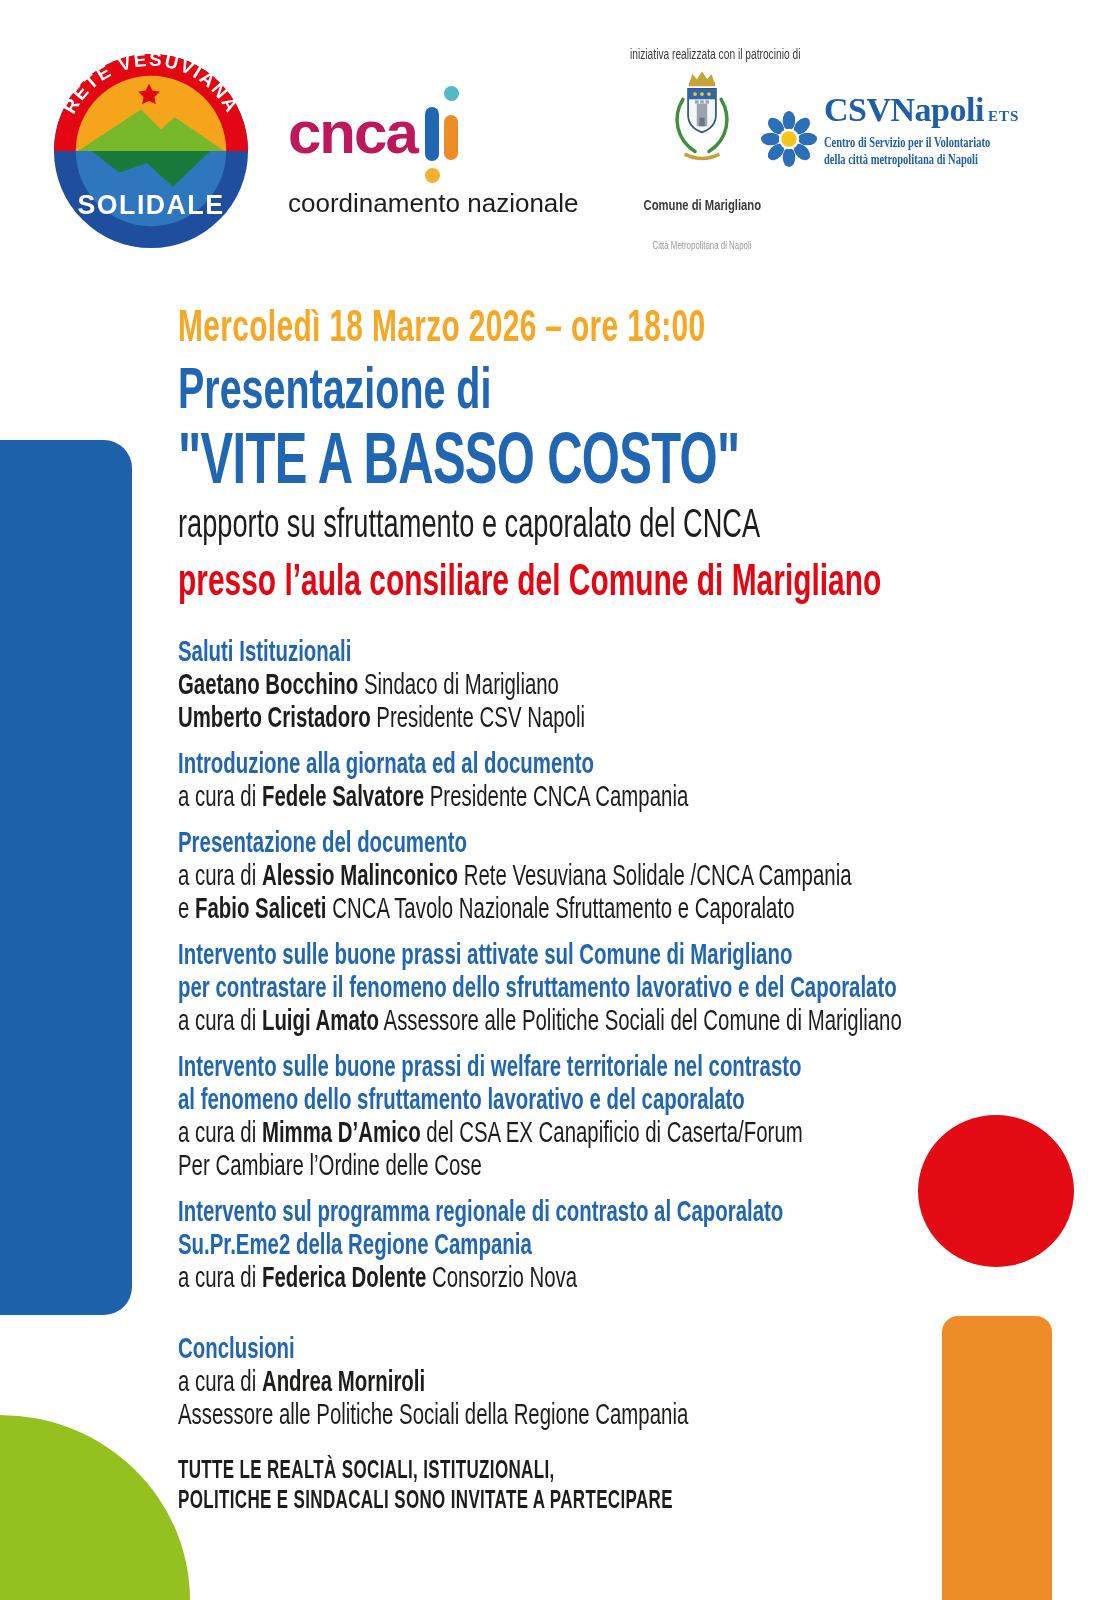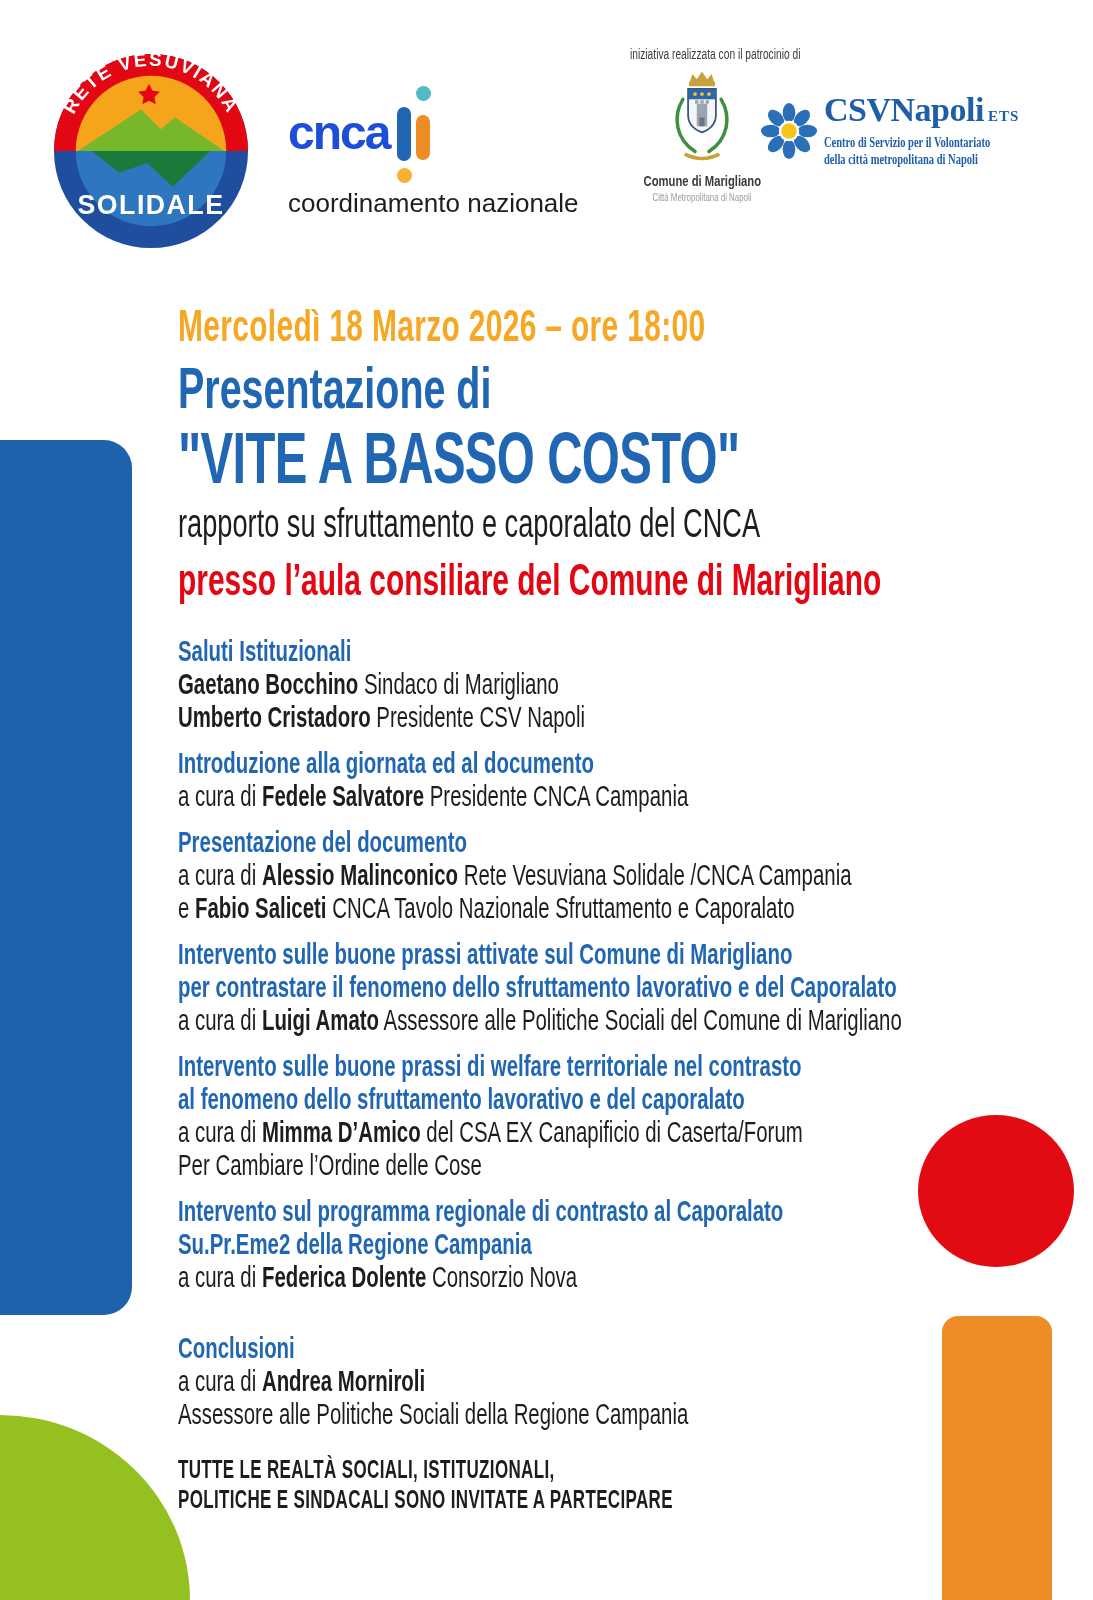--- a/index.html
+++ b/index.html
@@ -9,38 +9,38 @@
   .shape{position:absolute;z-index:0;}
   .blue-rect{left:-40px;top:440px;width:172px;height:875px;background:#1E62AC;border-radius:28px;}
   .red-circle{left:918px;top:1115px;width:156px;height:152px;background:#E30B13;border-radius:50%;}
   .orange-bar{left:942px;top:1316px;width:110px;height:290px;background:#EE8C28;border-radius:16px 16px 0 0;}
   .green-blob{left:0;bottom:0;width:190px;height:185px;background:#94C11F;border-top-right-radius:100% 100%;}
   
   .header{position:absolute;left:0;top:0;width:1093px;height:270px;z-index:2;}
   .rvs{position:absolute;left:52px;top:52px;width:198px;height:198px;}
   .cnca{position:absolute;left:288px;top:108px;}
   .cnca-row{display:flex;align-items:flex-start;}
-  .cnca-word{font-size:48px;font-weight:800;letter-spacing:-2px;line-height:50px;color:#1d4ed8;}
+  .cnca-word{font-size:60px;font-weight:800;letter-spacing:-2px;line-height:50px;color:#be185d;}
   .cnca-marks{position:relative;width:36px;height:100px;margin-left:8px;margin-top:-22px;}
   .cm{position:absolute;border-radius:8px;}
   .cm.teal{left:19px;top:0;width:15px;height:15px;border-radius:50%;background:#54B9C6;}
   .cm.bluebar{left:0;top:21px;width:14px;height:54px;background:#2066B2;}
   .cm.orangebar{left:19px;top:29px;width:14px;height:45px;background:#EE8C28;}
   .cm.yellow{left:0;top:82px;width:15px;height:15px;border-radius:50%;background:#F7B031;}
   .cnca-tag{font-size:26px;line-height:31px;color:#1d1d1b;margin-top:2px;}
   .cnca-tag:first-of-type{margin-top:10px;}
   .patronage{position:absolute;left:630px;top:46px;font-size:14px;color:#3c3c3b;white-space:nowrap;
              transform:scaleX(0.73);transform-origin:left top;}
-  .comune{position:absolute;left:626px;top:68px;width:152px;display:flex;flex-direction:column;align-items:center;}
+  .comune{position:absolute;left:626px;top:68px;width:152px;display:flex;flex-direction:column;align-items:center;gap:24px;}
   .crest{width:92px;height:100px;}
   .comune-name{font-size:15px;font-weight:700;color:#3a3a39;white-space:nowrap;margin-top:4px;
                transform:scaleX(0.75);transform-origin:center top;}
   .comune-sub{font-size:10.5px;color:#9a9a9a;white-space:nowrap;margin-top:2px;
               transform:scaleX(0.75);transform-origin:center top;}
-  .csv{position:absolute;left:760px;top:92px;display:flex;align-items:center;}
+  .csv{position:absolute;left:760px;top:92px;display:flex;align-items:flex-end;}
   .csv-logo{width:58px;height:58px;margin-right:6px;margin-top:2px;}
   .csv-big{font-family:"Liberation Serif", serif;font-weight:700;color:#1F5FA8;font-size:34px;
            line-height:36px;letter-spacing:-0.5px;white-space:nowrap;}
   .csv-ets{font-size:15px;margin-left:4px;letter-spacing:1px;}
   .csv-tag{font-family:"Liberation Serif", serif;font-weight:700;color:#1F5FA8;font-size:15px;
            line-height:17px;white-space:nowrap;transform:scaleX(0.70);transform-origin:left top;}
   
   .content{position:absolute;left:178px;top:302px;width:1280px;z-index:2;
            transform:scaleX(0.68);transform-origin:left top;}
   .content .nw{white-space:nowrap;}

